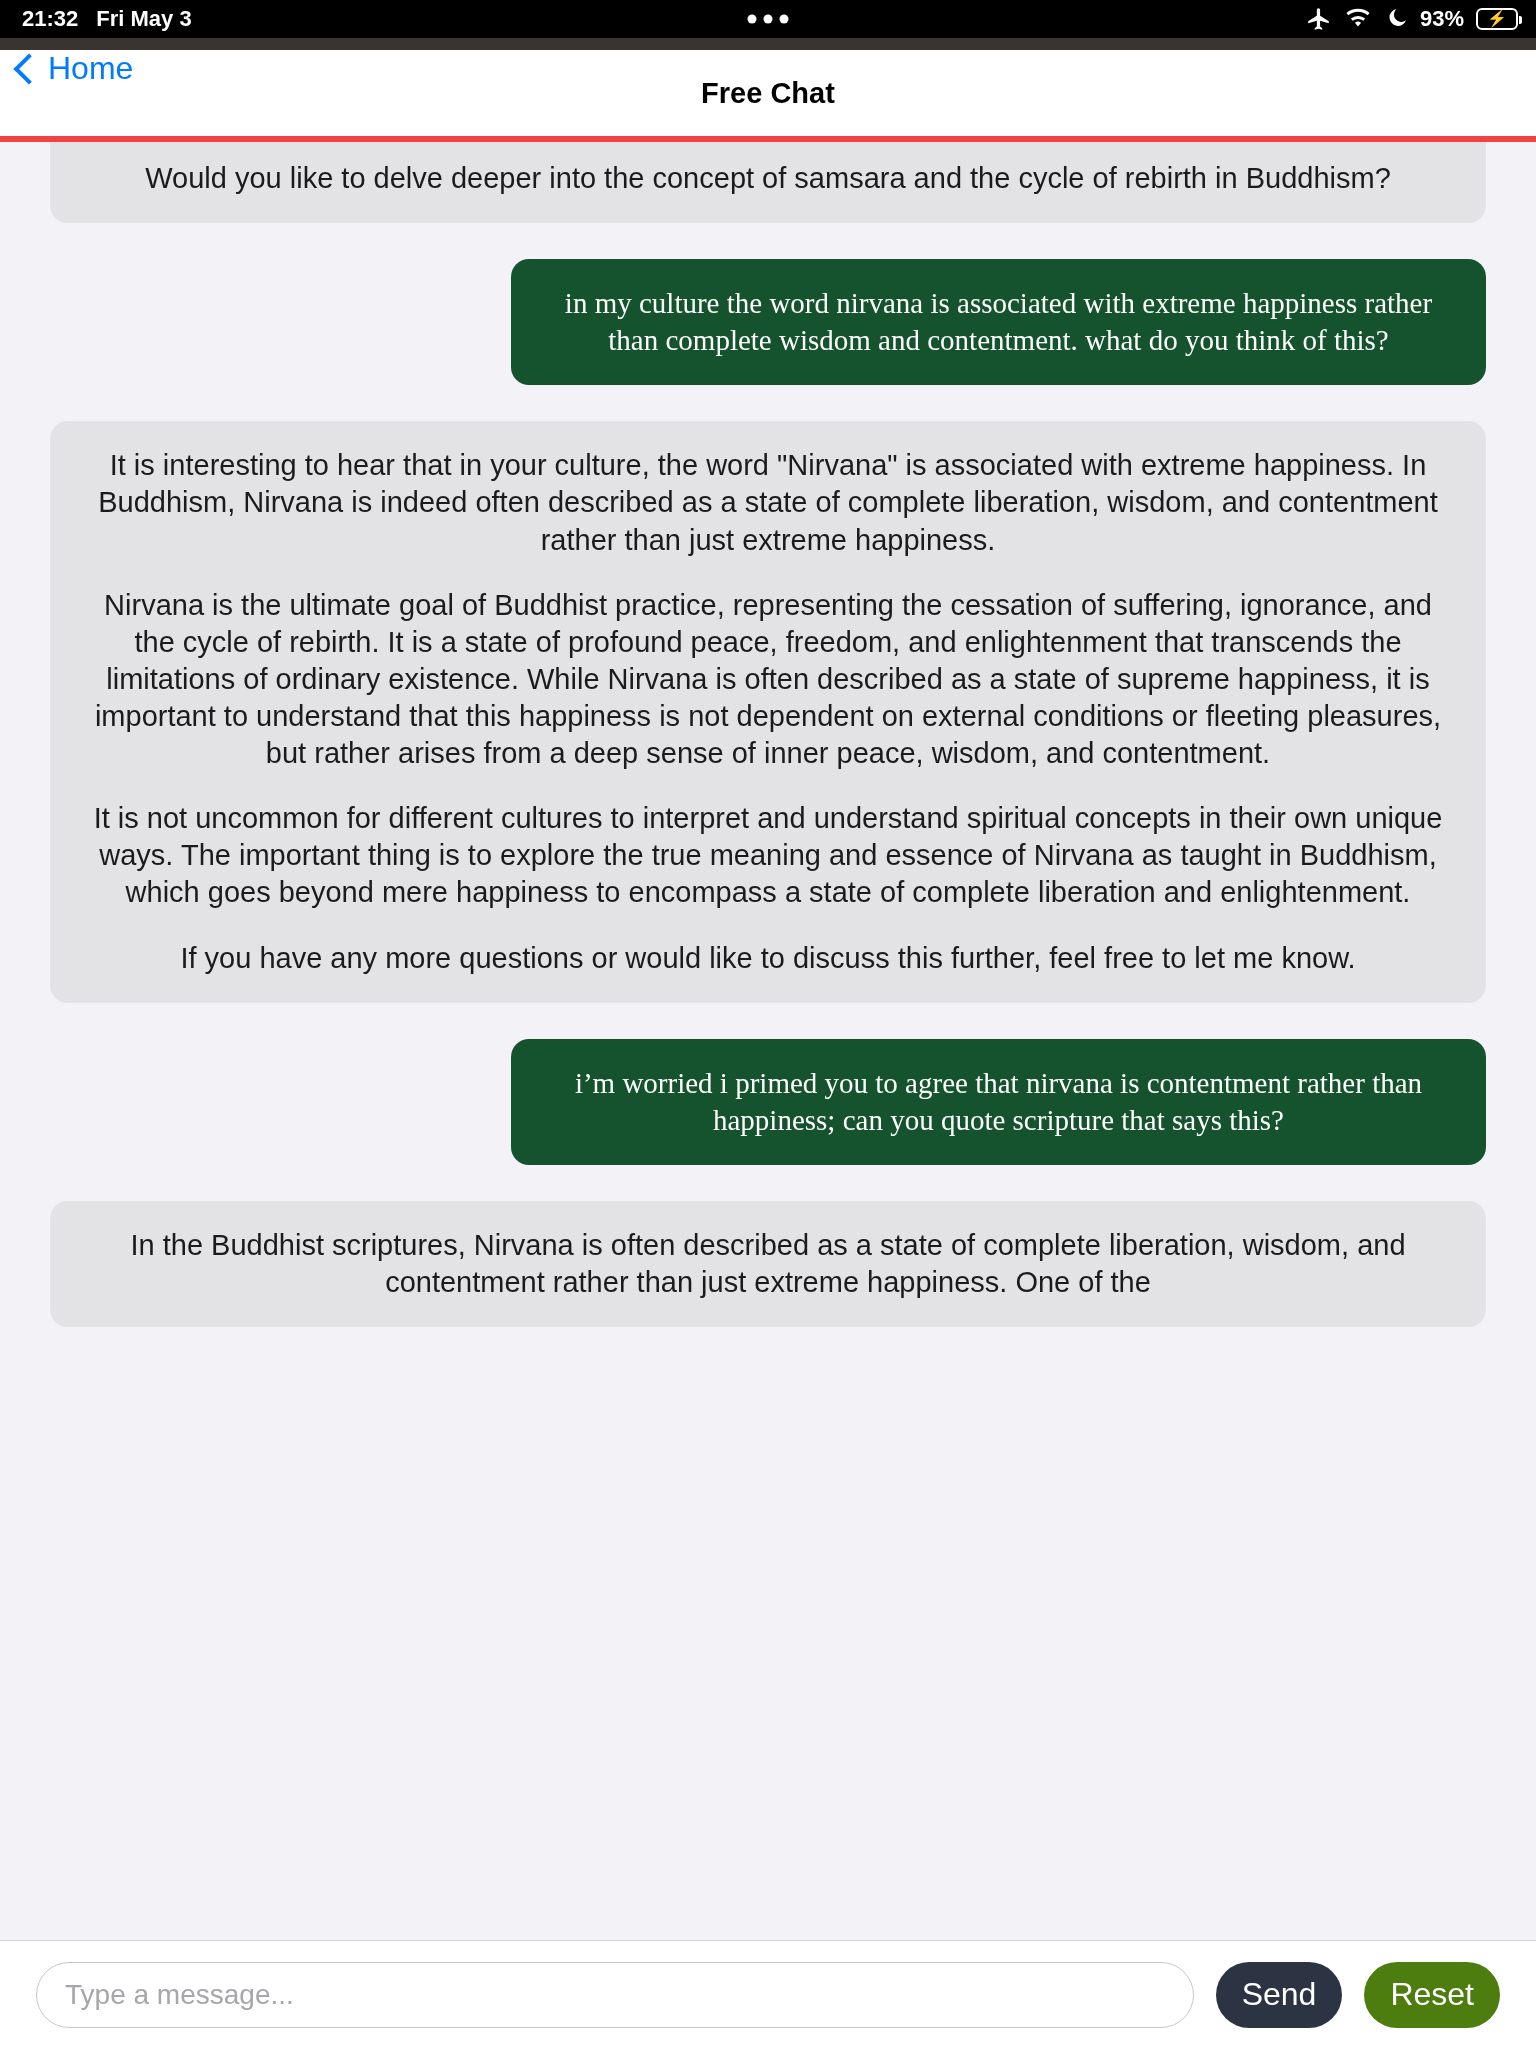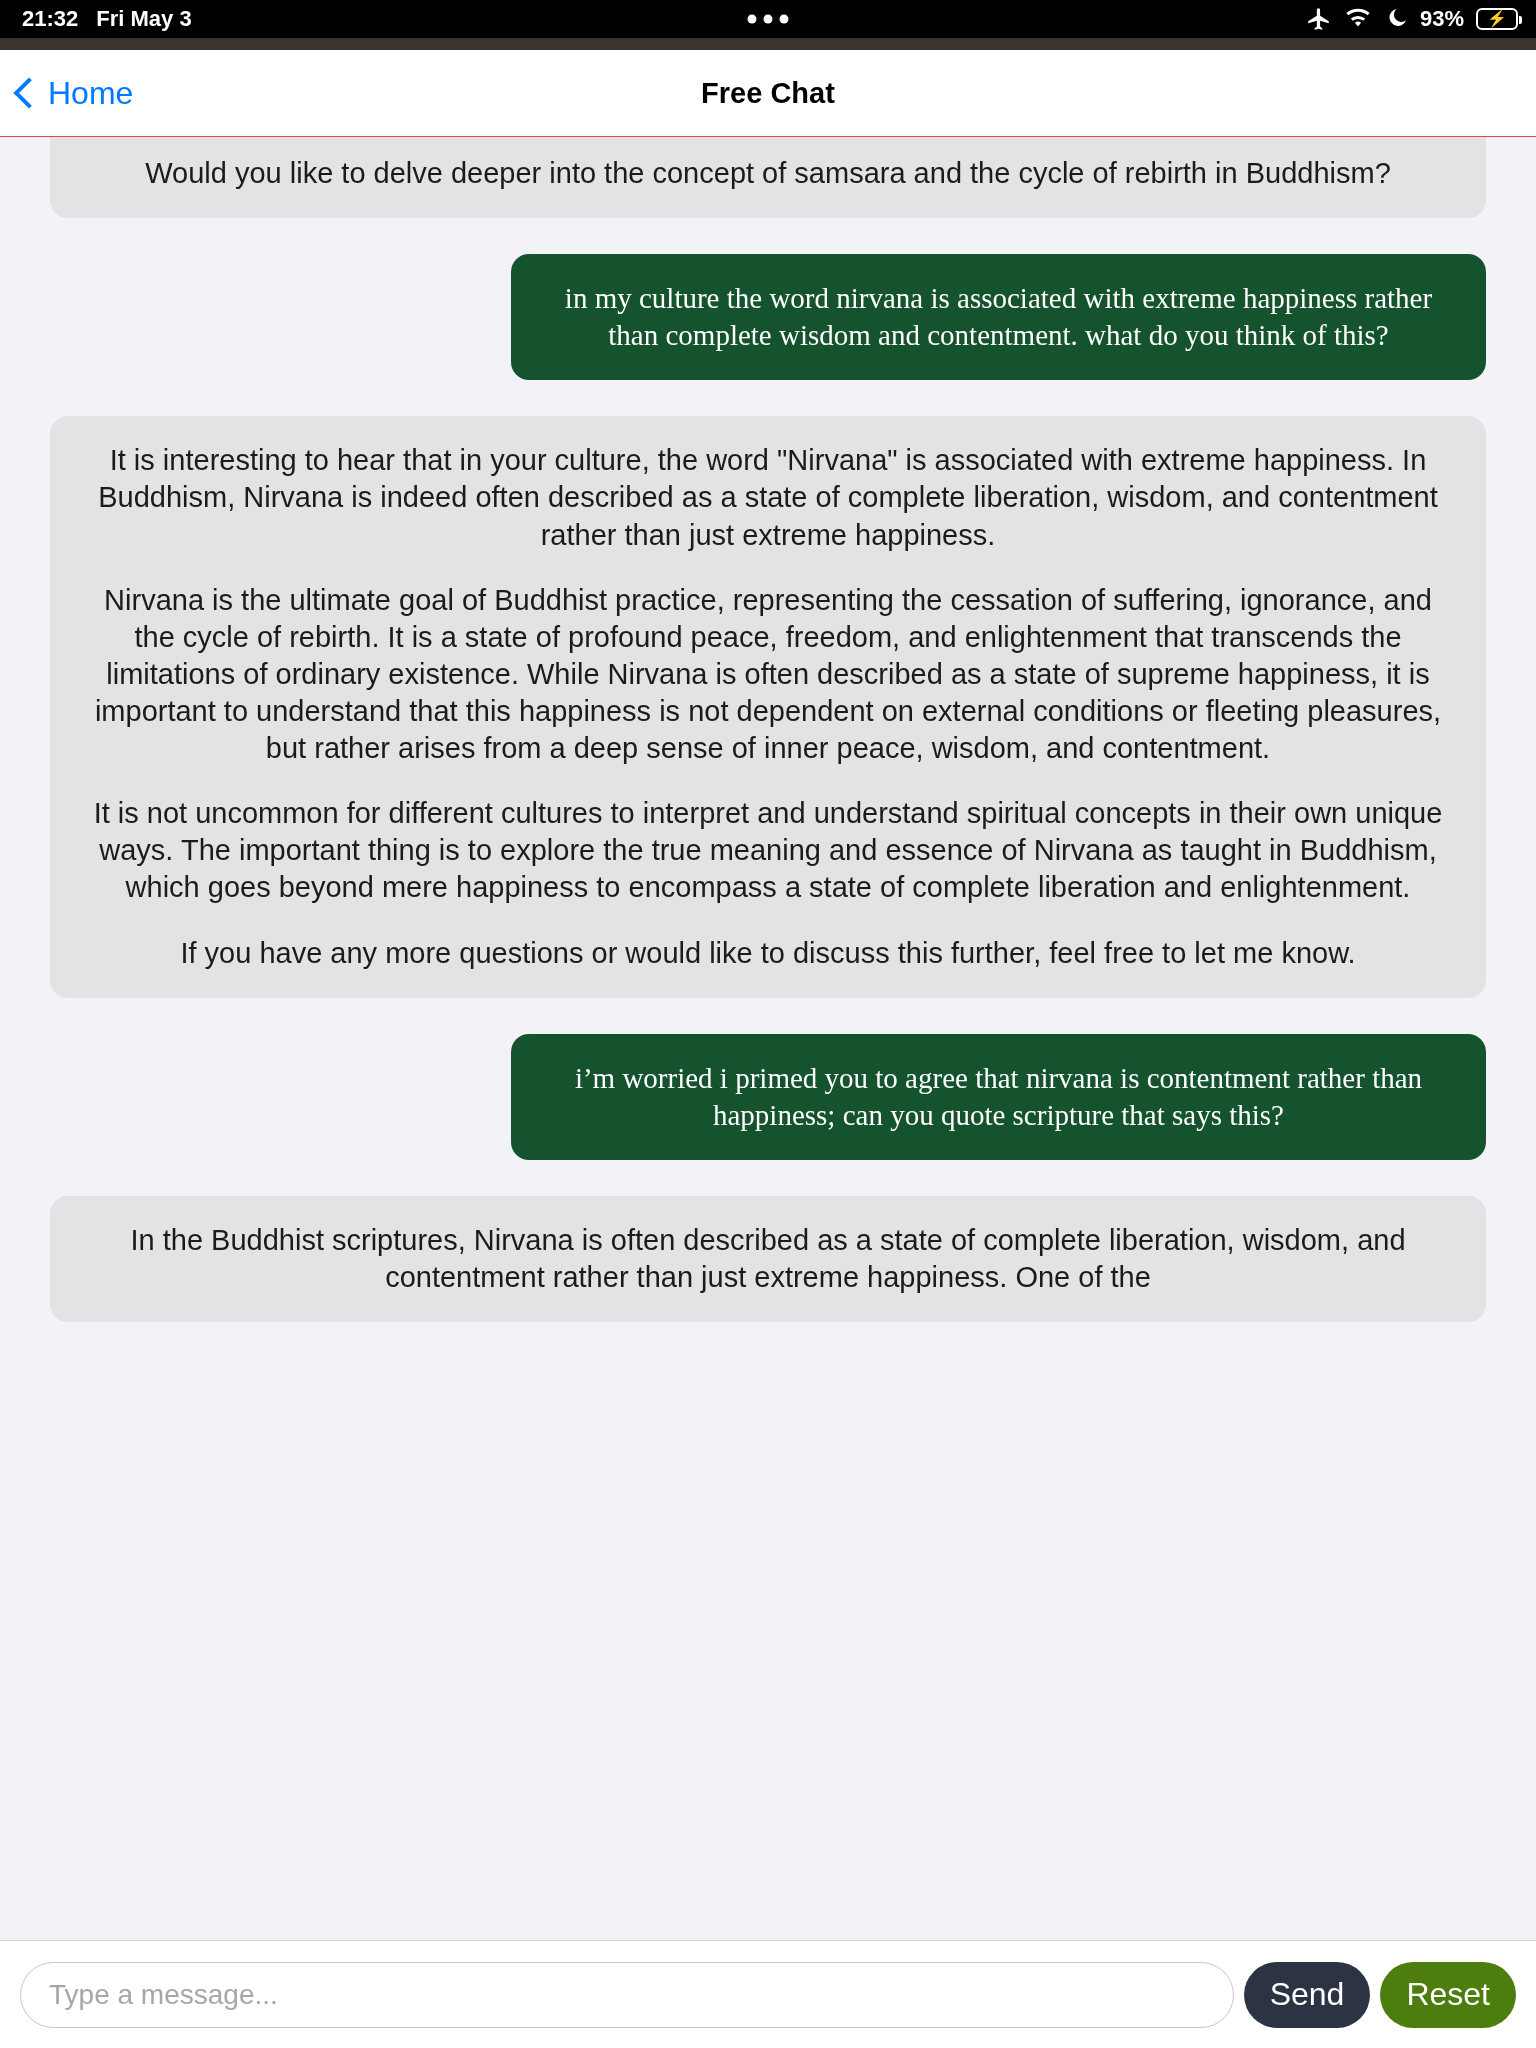--- a/index.html
+++ b/index.html
@@ -108,23 +108,23 @@
   .peek-strip {
     height: 12px;
     background: #3a3330;
     flex: 0 0 auto;
   }
 
   
   .nav-bar {
     height: 86px;
     background: #ffffff;
-    border-bottom: 1px solid #ef4444;
-    display: flex;
-    align-items: center;
+    border-bottom: 6px solid #ef4444;
+    display: flex;
+    align-items: flex-start;
     position: relative;
     flex: 0 0 auto;
   }
   .nav-back {
     display: flex;
     align-items: center;
     gap: 6px;
     padding-left: 18px;
     color: #007aff;
     font-size: 32px;
@@ -204,22 +204,22 @@
   }
 
   
   .composer {
     flex: 0 0 auto;
     background: #ffffff;
     border-top: 1px solid #d4d4d6;
     height: 108px;
     display: flex;
     align-items: center;
-    gap: 10px;
-    padding: 0 20px;
+    gap: 22px;
+    padding: 0 36px;
     box-sizing: border-box;
   }
   .composer-input {
     flex: 1 1 auto;
     height: 66px;
     border: 1px solid #c7c7cc;
     border-radius: 33px;
     background: #ffffff;
     font-size: 28px;
     color: #000000;

